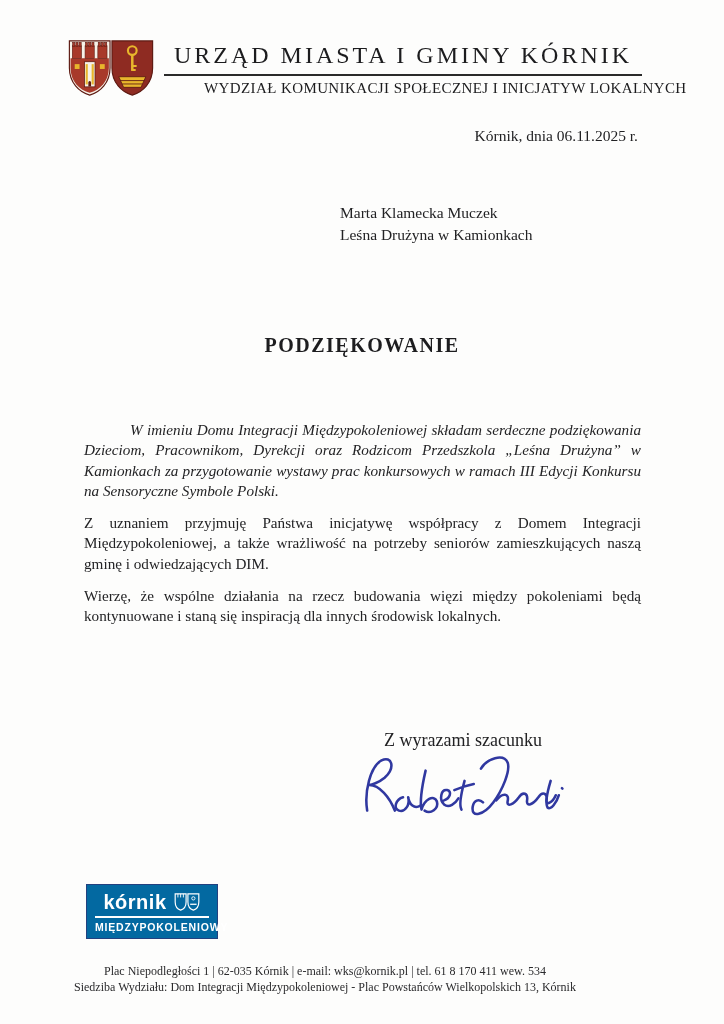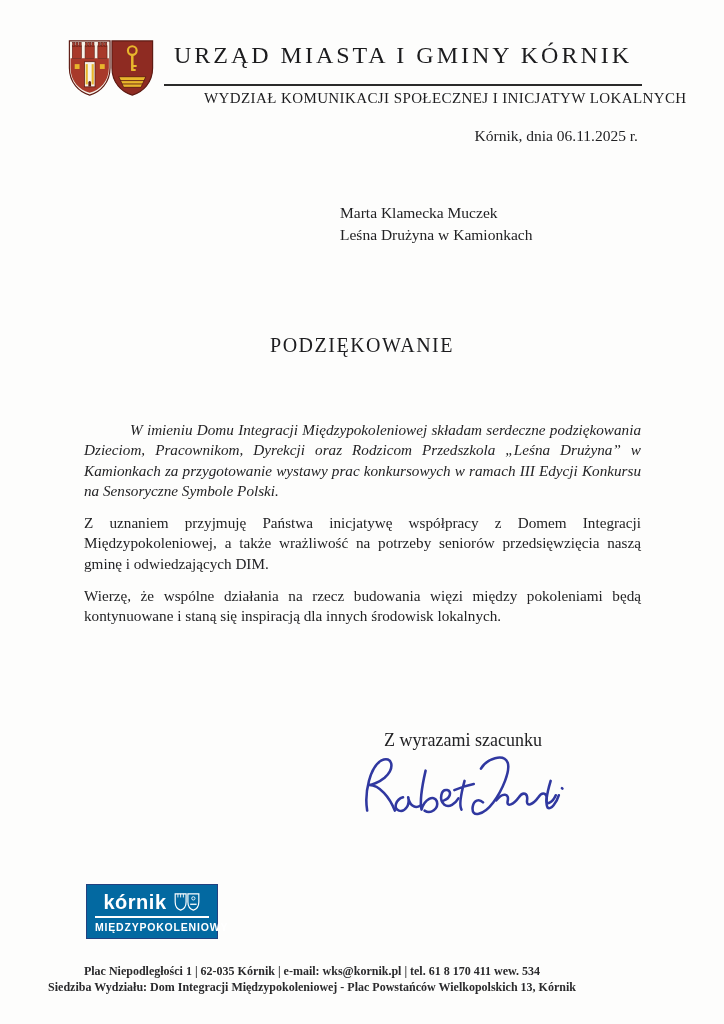--- a/index.html
+++ b/index.html
@@ -11,32 +11,32 @@
     font-family:"Liberation Serif", serif;
     color:#222224;
     overflow:hidden;
   }
 
   
   .coa{position:absolute;left:66px;top:38px;width:90px;height:60px;}
   .head-text{position:absolute;left:164px;top:42px;width:478px;text-align:center;}
   .org-name{
     font-size:24px;letter-spacing:3px;color:#1c1c1e;white-space:nowrap;
-    padding-bottom:15px;border-bottom:2px solid #2a2a2a;
+    padding-bottom:5px;border-bottom:2px solid #2a2a2a;
   }
   .dept-name{margin-top:4px;font-size:15px;letter-spacing:0.4px;color:#1c1c1e;white-space:nowrap;margin-left:40px;}
 
   
   .date-line{position:absolute;top:127px;right:86px;font-size:15.5px;}
   .recipient{position:absolute;left:340px;top:202px;font-size:15.5px;line-height:21.5px;}
 
   
   .doc-title{
     position:absolute;top:334px;left:0;width:724px;margin:0;
-    text-align:center;font-size:20px;font-weight:normal;letter-spacing:1.5px;color:#1d1d1f;
+    text-align:center;font-size:20px;font-weight:bold;letter-spacing:1.5px;color:#1d1d1f;
   }
 
   
   .body-text{
     position:absolute;left:84px;top:420px;width:557px;
     font-size:15.2px;line-height:20.3px;text-align:justify;color:#232325;
   }
   .body-text p{margin:0 0 12px 0;}
   .body-text p.indent{text-indent:46px;font-style:italic;}
 
@@ -52,22 +52,22 @@
     font-family:"Liberation Sans", sans-serif;
   }
   .logo-top{display:flex;align-items:center;justify-content:center;gap:6px;}
   .logo-brand{color:#ffffff;font-weight:bold;font-size:20px;letter-spacing:0.5px;line-height:20px;}
   .logo-coa{display:inline-block;width:28px;height:20px;}
   .logo-divider{height:2px;background:#ffffff;margin:4px 0 3px 0;}
   .logo-tagline{color:#ffffff;font-weight:bold;font-size:10.5px;letter-spacing:0.8px;text-align:right;}
 
   
   .footer{
-    position:absolute;left:0;top:964px;width:624px;
-    text-align:center;font-size:12px;line-height:15.5px;color:#2a2a2c;font-weight:bold;
+    position:absolute;left:13px;top:964px;width:624px;
+    text-align:center;font-size:12px;line-height:15.5px;color:#2a2a2c;
   }
 </style>
 </head>
 <body>
 
 <div class="page">
 
   <header>
     <span class="coa">
       <svg viewBox="0 0 92 62" width="90" height="60" xmlns="http://www.w3.org/2000/svg">
@@ -117,21 +117,21 @@
 
   <div class="recipient">
     <div>Marta Klamecka Muczek</div>
     <div>Leśna Drużyna w Kamionkach</div>
   </div>
 
   <h1 class="doc-title">PODZIĘKOWANIE</h1>
 
   <main class="body-text">
     <p class="indent">W imieniu Domu Integracji Międzypokoleniowej składam serdeczne podziękowania Dzieciom, Pracownikom, Dyrekcji oraz Rodzicom Przedszkola „Leśna Drużyna” w Kamionkach za przygotowanie wystawy prac konkursowych w ramach III Edycji Konkursu na Sensoryczne Symbole Polski.</p>
-    <p>Z uznaniem przyjmuję Państwa inicjatywę współpracy z Domem Integracji Międzypokoleniowej, a także wrażliwość na potrzeby seniorów przedsięwzięcia naszą gminę i odwiedzających DIM.</p>
+    <p>Z uznaniem przyjmuję Państwa inicjatywę współpracy z Domem Integracji Międzypokoleniowej, a także wrażliwość na potrzeby seniorów zamieszkujących naszą gminę i odwiedzających DIM.</p>
     <p>Wierzę, że wspólne działania na rzecz budowania więzi między pokoleniami będą kontynuowane i staną się inspiracją dla innych środowisk lokalnych.</p>
   </main>
 
   <div class="salutation">Z wyrazami szacunku</div>
 
   <span class="signature" aria-label="Robert Jankowski">
     <svg viewBox="0 0 200 68" width="205" height="72" xmlns="http://www.w3.org/2000/svg" fill="none" stroke="#3038a0" stroke-width="2.5" stroke-linecap="round" stroke-linejoin="round">
 
       <path d="M7,58 C4,40 10,15 21,9 C31,4 35,16 24,26 C18,31 11,33 9,33 C19,33 29,45 34,58"></path>
 

